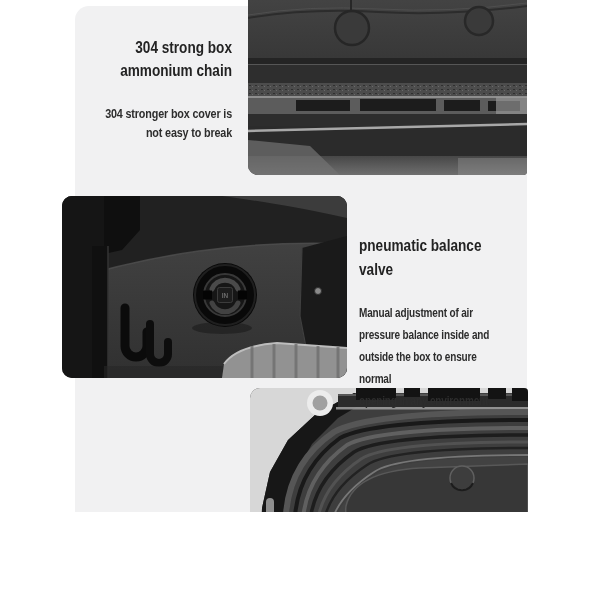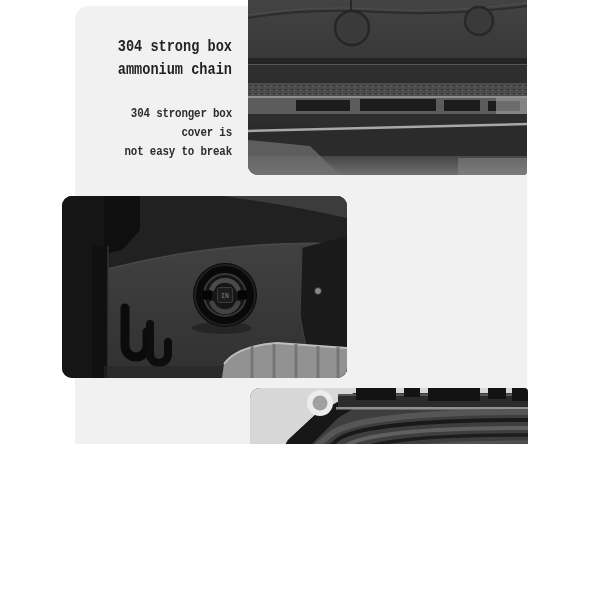--- a/index.html
+++ b/index.html
@@ -3,23 +3,23 @@
 <meta charset="utf-8">
 <style>
   :root{
     --page-bg:#ffffff;
     --panel-bg:#f1f1f2;
     --heading-color:#232323;
     --body-color:#2d2d2d;
   }
   html,body{margin:0;padding:0;background:#fff;}
   #stage{
-    position:relative;width:600px;height:444px;overflow:hidden;
+    position:relative;width:600px;height:512px;overflow:hidden;
     background:var(--page-bg);
-    font-family:Liberation Mono, monospace;
+    font-family:Liberation Sans, sans-serif;
   }
   .panel{
     position:absolute;left:75px;top:6px;width:452px;height:594px;
     background:var(--panel-bg);border-radius:14px 14px 0 0;
   }
   .photo{position:absolute;overflow:hidden;}
   .photo svg{display:block;width:100%;height:100%;}
   #photo-hinge{left:248px;top:0;width:279px;height:175px;border-radius:0 0 4px 10px;}
   #photo-valve{left:62px;top:196px;width:285px;height:182px;border-radius:10px;}
   #photo-seal{left:250px;top:388px;width:278px;height:187px;border-radius:10px 4px 4px 10px;}
@@ -179,14 +179,22 @@
   </div>
 
   <div class="sec align-r" id="sec-hinge">
     <div class="hl">304 strong box</div>
     <div class="hl">ammonium chain</div>
     <div class="gap"></div>
     <div class="bl">304 stronger box cover is</div>
     <div class="bl">not easy to break</div>
   </div>
 
+  <div class="sec align-l" id="sec-valve">
+    <div class="hl">pneumatic balance valve</div>
+    <div class="gap"></div>
+    <div class="bl">Manual adjustment of air</div>
+    <div class="bl">pressure balance inside and</div>
+    <div class="bl">outside the box to ensure normal</div>
+    <div class="bl">opening in any environment</div>
+  </div>
 
 </div>
 
 </body></html>

